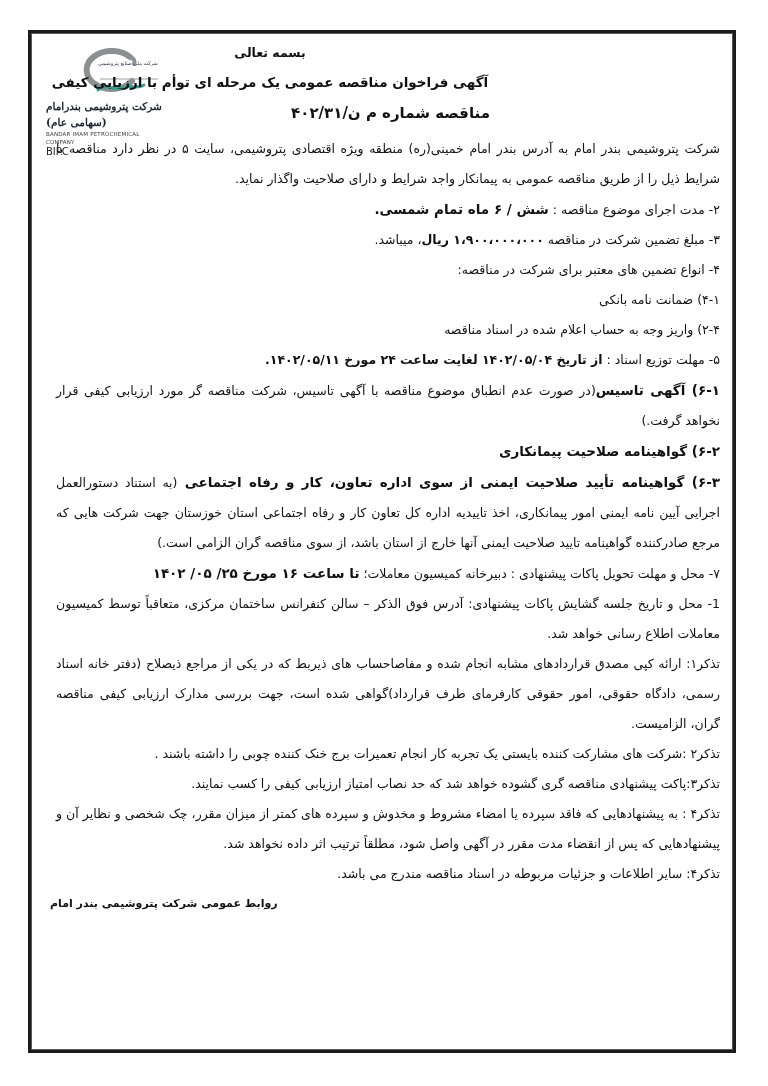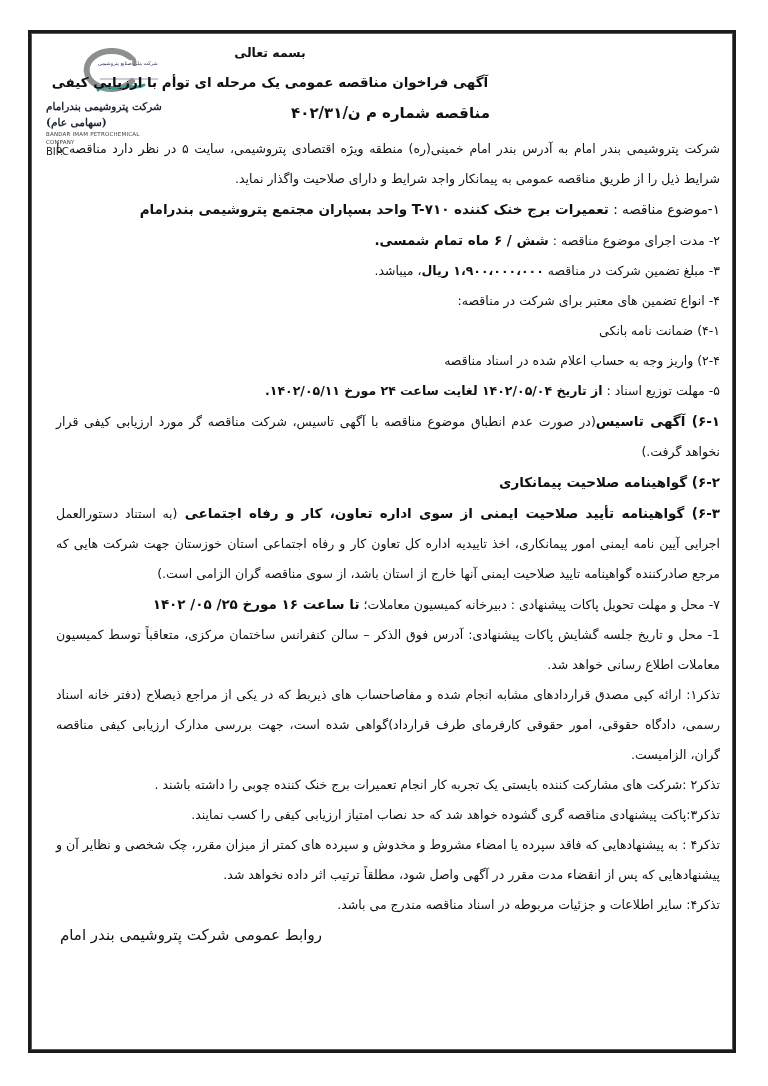--- a/index.html
+++ b/index.html
@@ -41,21 +41,21 @@
             font-family:"DejaVu Serif", serif; }
   .logo-en{ font-size:5.5px; line-height:8px; color:#3a3a3a; letter-spacing:0.2px; direction:ltr; }
   .logo-abbr{ font-size:10px; font-weight:normal; line-height:12px; color:#222; direction:ltr; }
 
   
   .para{ text-align:justify;margin-left:12px; }
   .b{ font-weight:bold; }
   .lg{ font-size:13.5px; }
   .ltr{ direction:ltr; unicode-bidi:isolate; }
   .url{ font-weight:bold; text-decoration:underline; font-size:13.5px; letter-spacing:0.3px; }
-  .footer-sig{ text-align:left; padding-left:6px; font-weight:normal; font-size:15px;margin-left:10px; }
+  .footer-sig{ text-align:left; padding-left:6px; font-weight:bold; font-size:11px; }
 </style>
 </head>
 <body>
 
 <div class="frame-outer">
   <div class="frame-inner">
     <div class="content">
 
       <div class="header-area">
 
@@ -76,21 +76,20 @@
 
         <div class="header-text">
           <p class="bism">بسمه تعالی</p>
           <p class="doc-title">آگهی فراخوان مناقصه عمومی یک مرحله ای توأم با ارزیابی کیفی</p>
           <p class="tender-no">مناقصه شماره م ن/۴۰۲/۳۱</p>
         </div>
       </div>
 
       <p class="para"><span>شرکت پتروشیمی بندر امام به آدرس بندر امام خمینی(ره) منطقه ویژه اقتصادی پتروشیمی، سایت ۵ در نظر دارد مناقصه با شرایط ذیل را از طریق مناقصه عمومی به پیمانکار واجد شرایط و دارای صلاحیت واگذار نماید.</span></p>
 
-      <p class="para"><span class="lg">۱-موضوع مناقصه : </span><span class="b lg">تعمیرات برج خنک کننده </span><span class="b lg ltr">T-۷۱۰</span><span class="b lg"> واحد بسپاران مجتمع پتروشیمی بندرامام</span></p>
 
       <p class="para"><span>۲- مدت اجرای موضوع مناقصه : </span><span class="b lg">شش / ۶ ماه تمام شمسی.</span></p>
 
       <p class="para"><span>۳- مبلغ تضمین شرکت در مناقصه </span><span class="b">۱،۹۰۰،۰۰۰،۰۰۰ ریال</span><span>، میباشد.</span></p>
 
       <p class="para"><span>۴- انواع تضمین های معتبر برای شرکت در مناقصه:</span></p>
 
       <p class="para"><span>۴-۱) ضمانت نامه بانکی</span></p>
 
       <p class="para"><span>۲-۴) واریز وجه به حساب اعلام شده در اسناد مناقصه</span></p>

